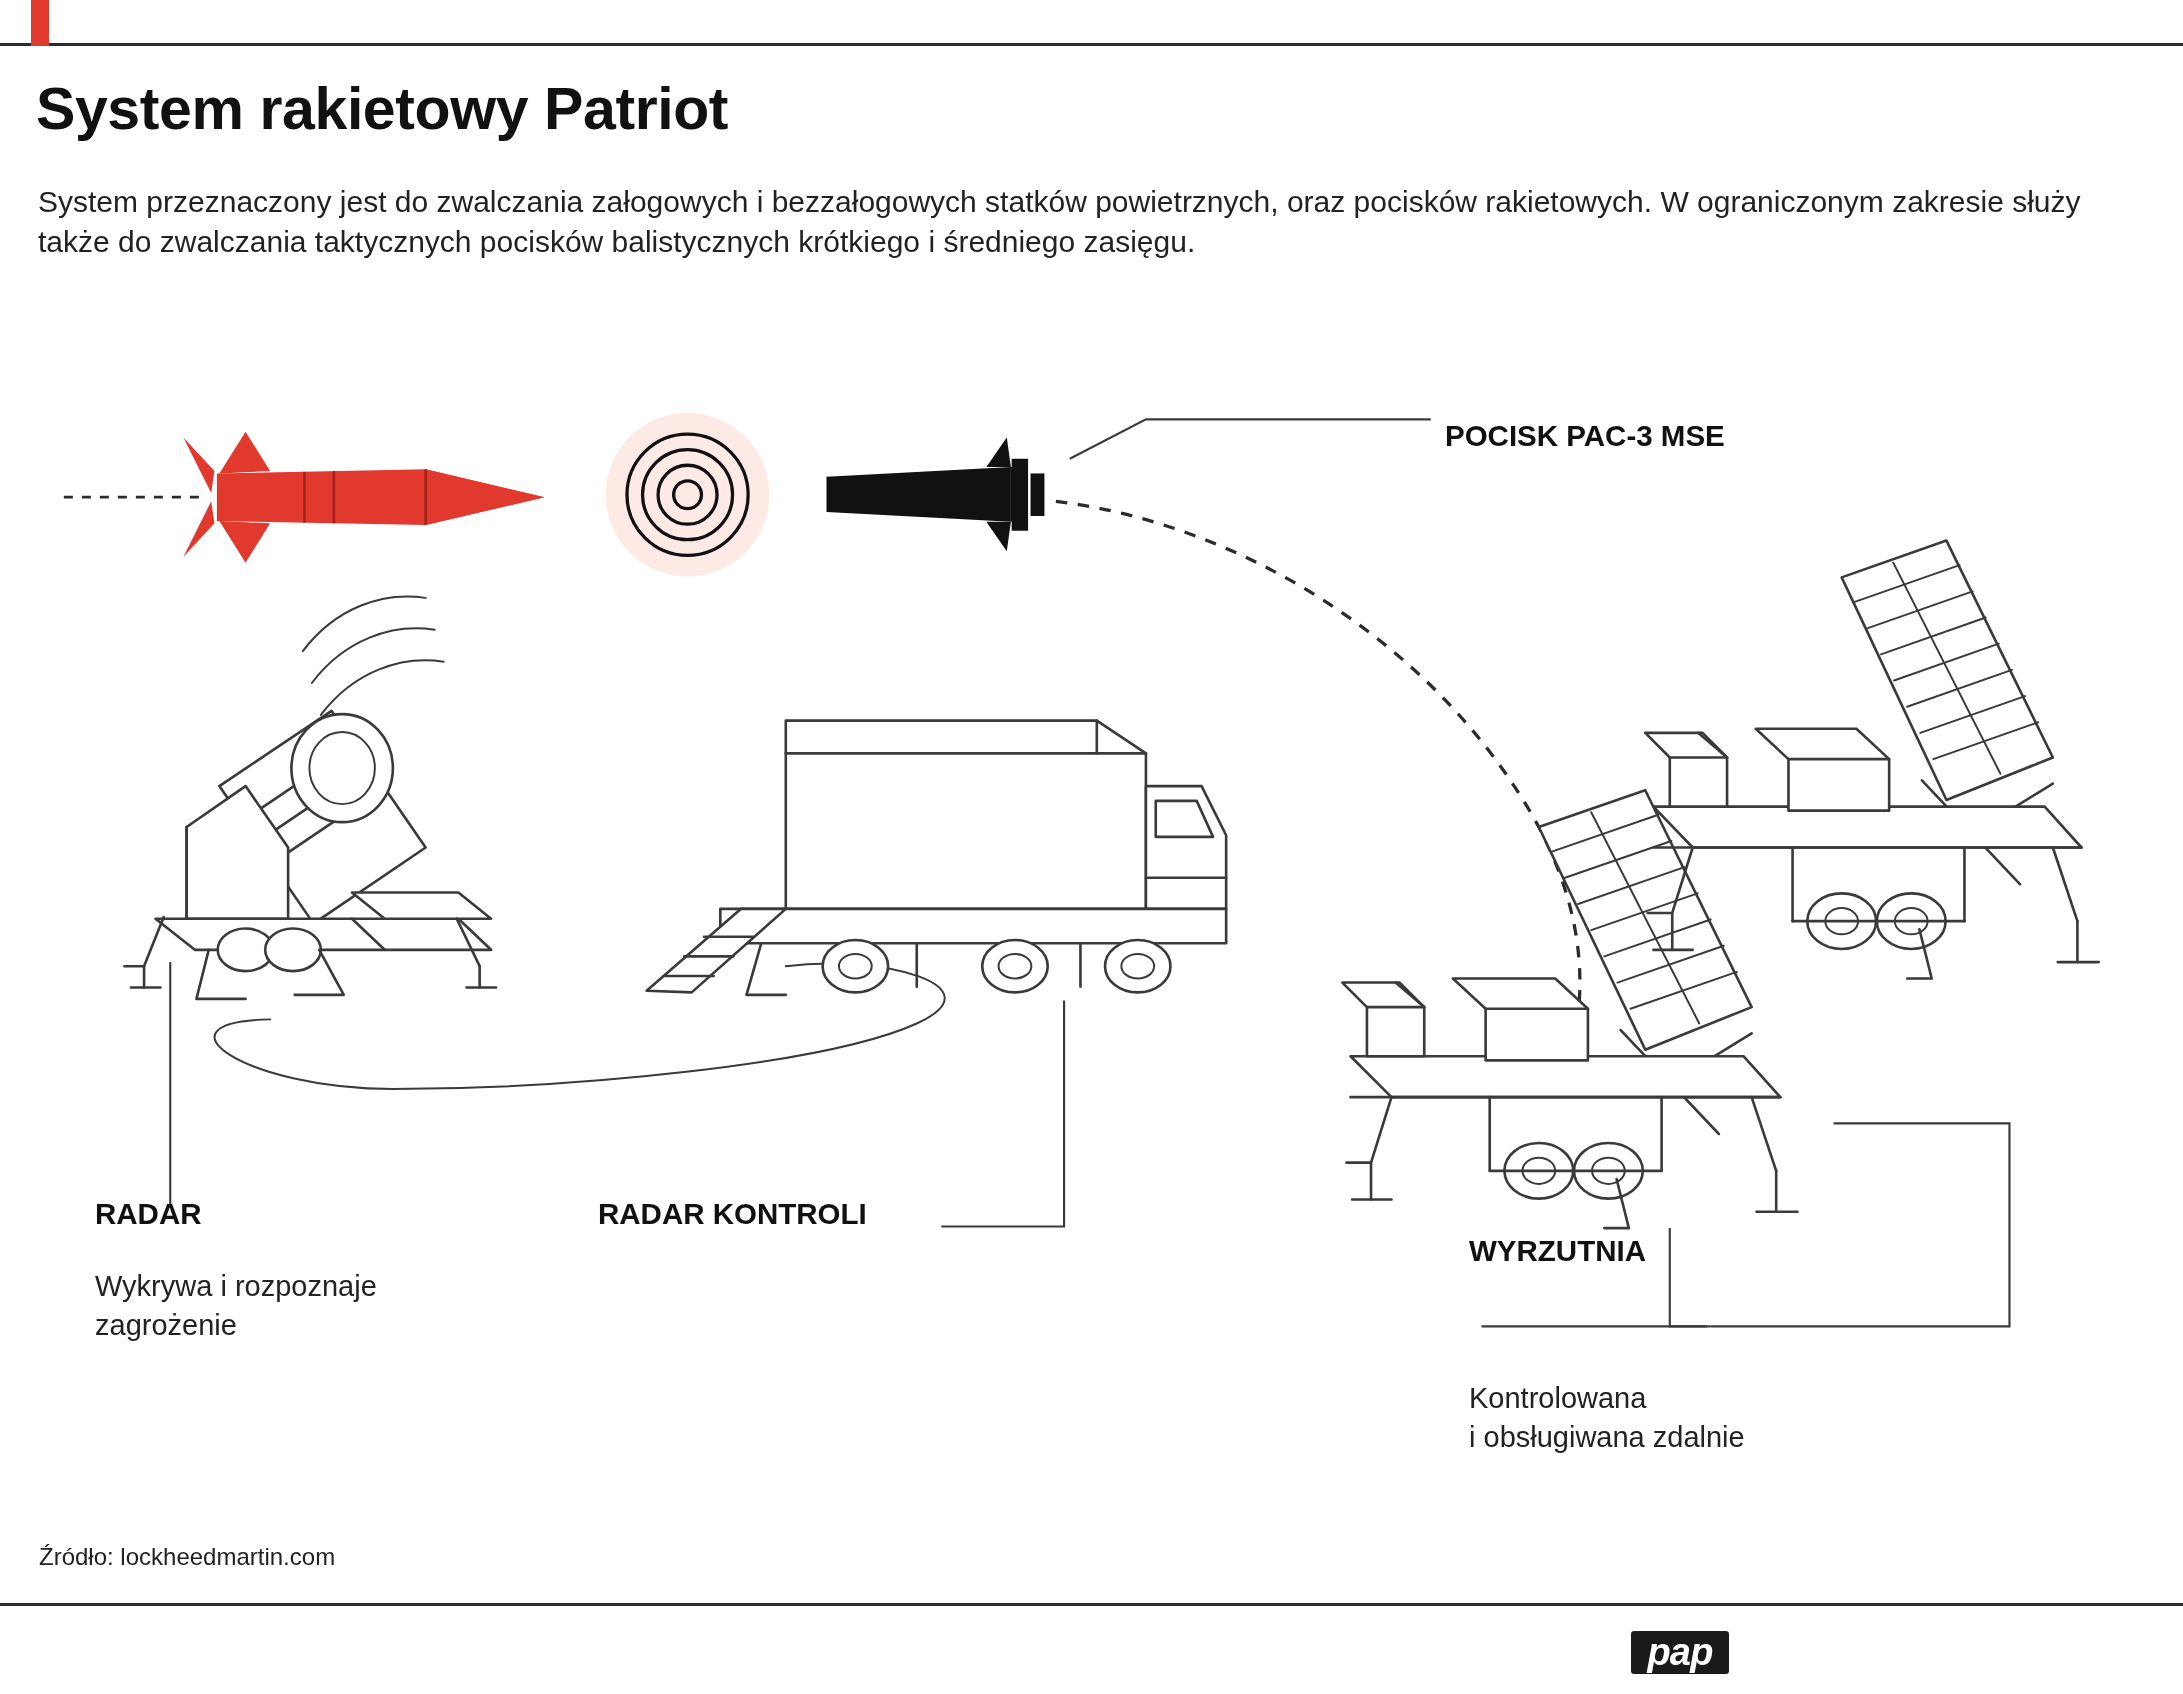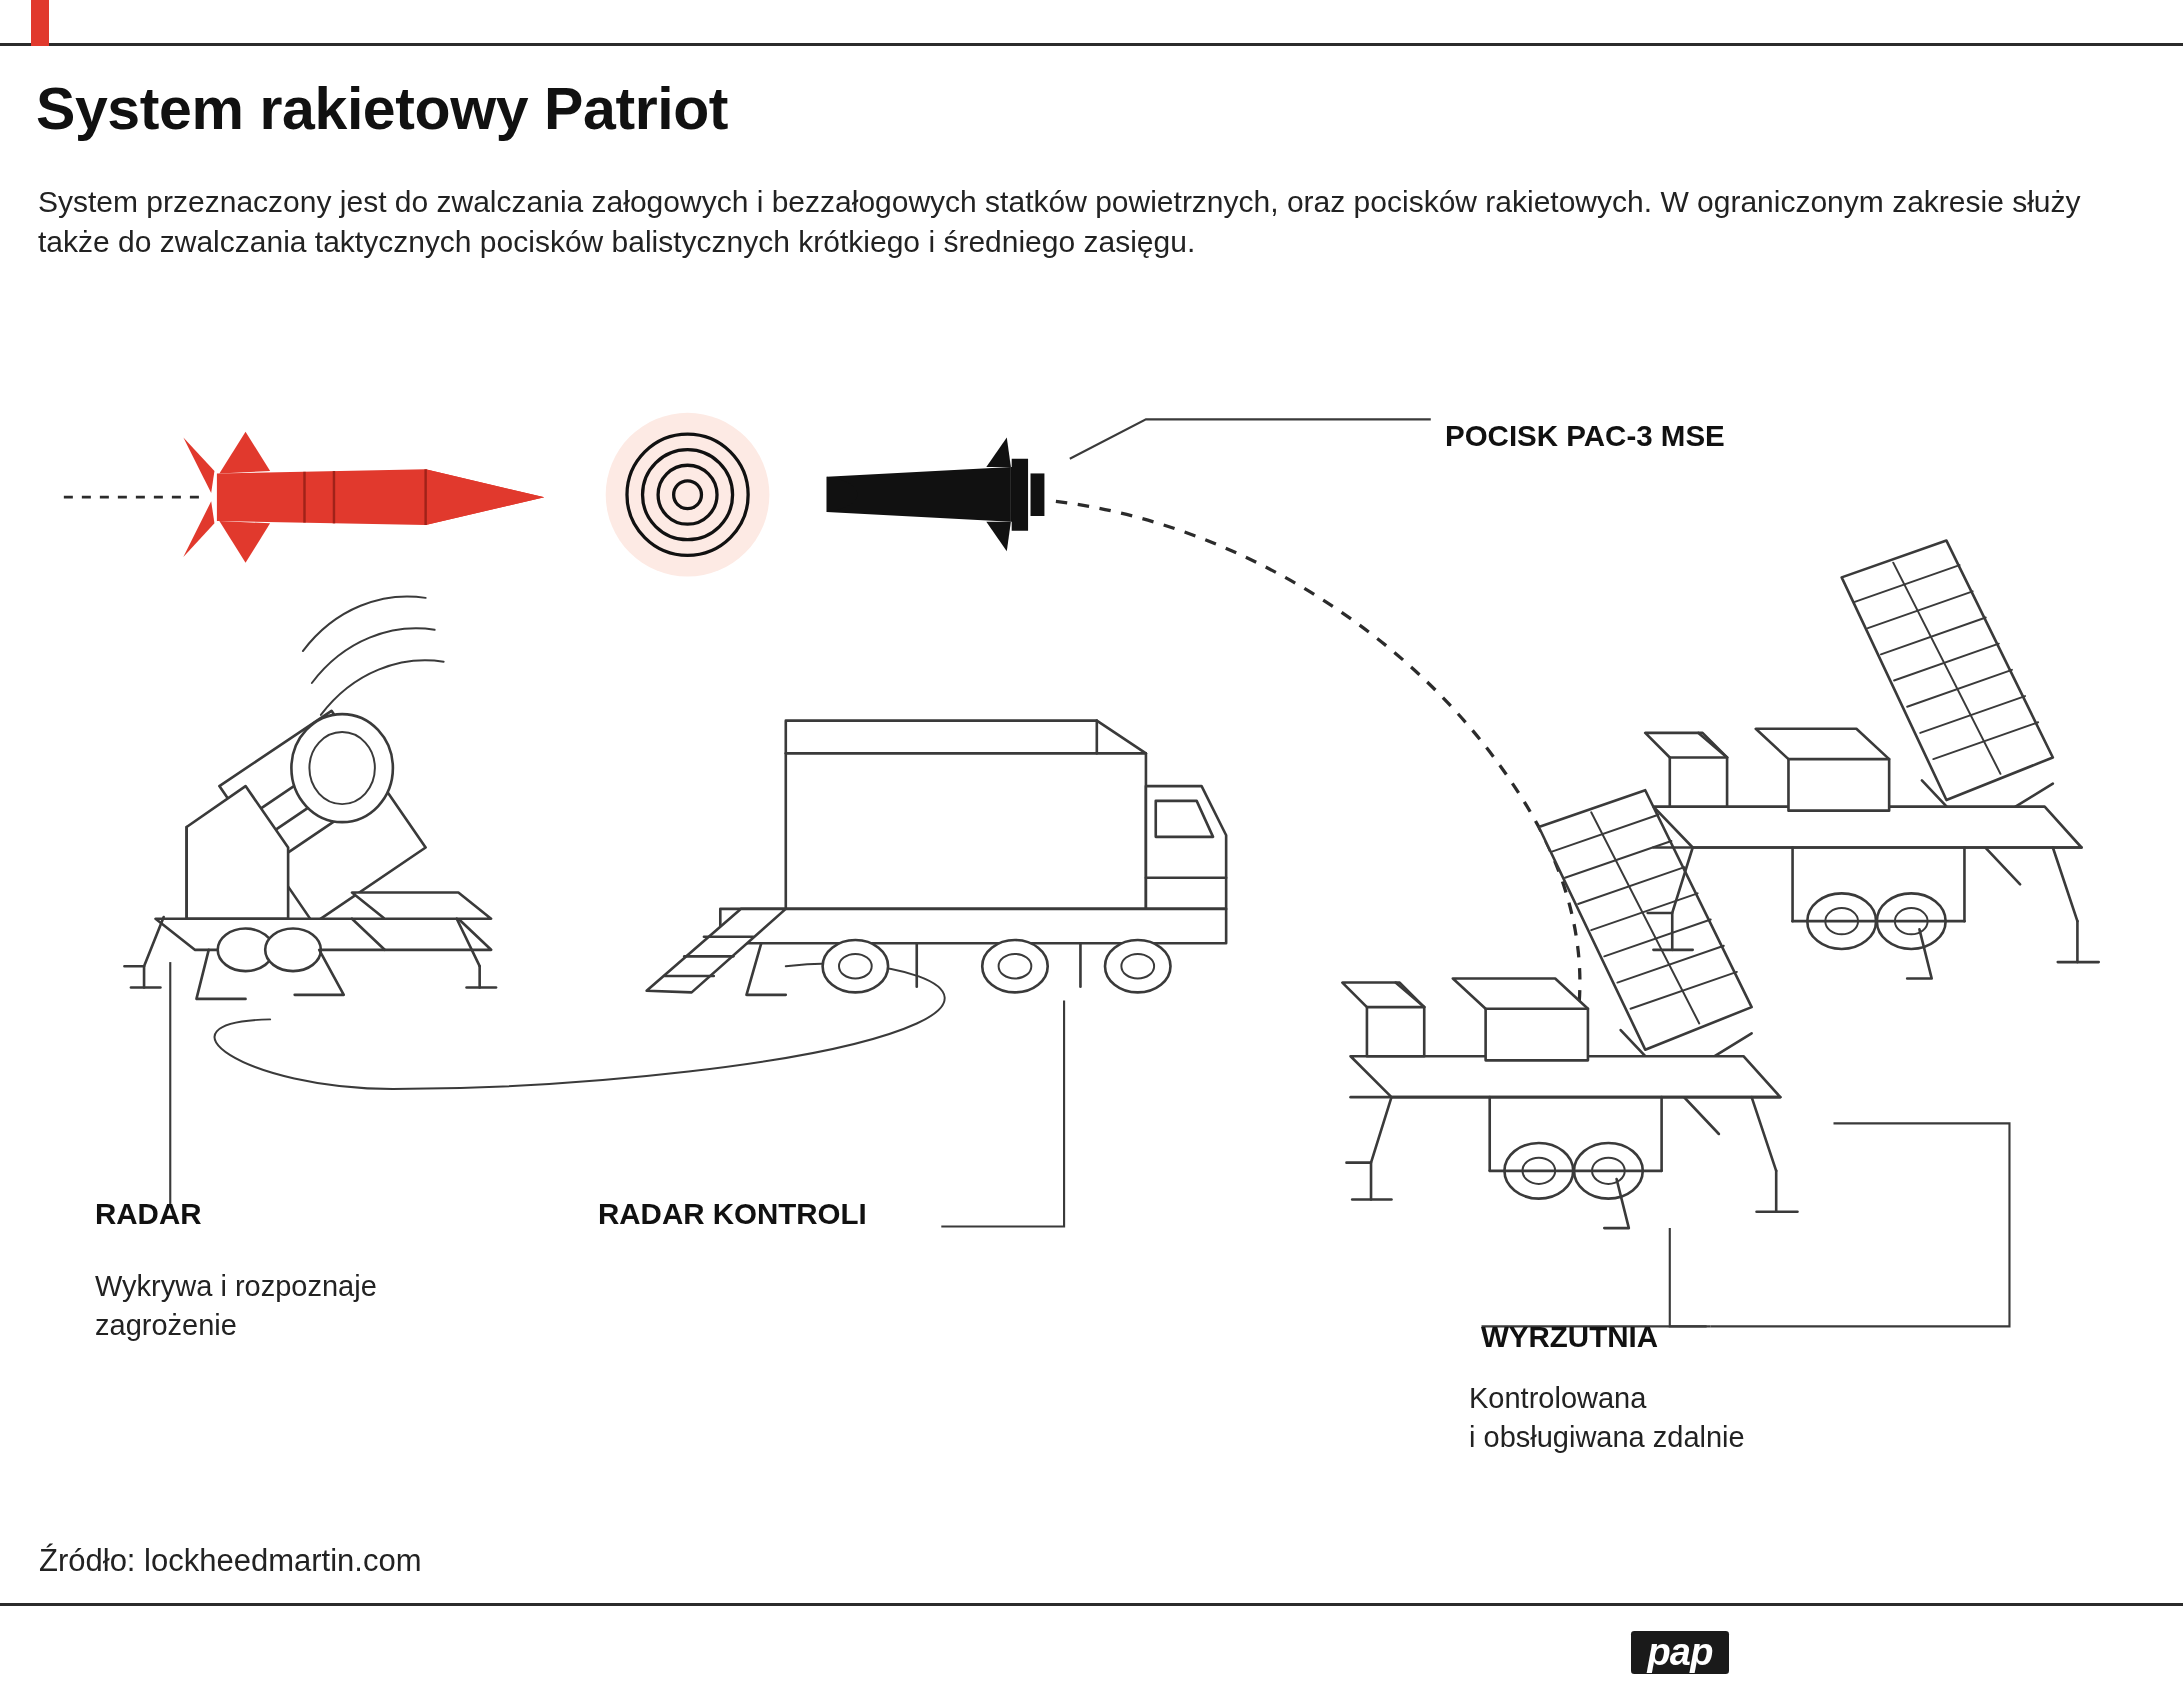--- a/index.html
+++ b/index.html
@@ -66,21 +66,21 @@
     width: 2079px;
     font-size: 30px;
     line-height: 1.34;
     color: #222222;
   }
 
   .source {
     position: absolute;
     left: 39px;
     top: 1543px;
-    font-size: 31px;
+    font-size: 24px;
     color: #222222;
     text-align: center;
   }
 
   .logo {
     position: absolute;
     right: 38px;
     top: 1631px;
     width: 98px;
     height: 43px;
@@ -350,21 +350,21 @@
   </svg>
 
   <div class="label-pocisk">POCISK PAC-3 MSE</div>
 
   <div class="callout-title" style="left:95px; top:1197px;">RADAR</div>
   <div class="callout-body" style="left:95px; top:1267px; width:426px; white-space:pre-line;">Wykrywa i rozpoznaje
 zagrożenie</div>
 
   <div class="callout-title" style="left:598px; top:1197px;">RADAR KONTROLI</div>
 
-  <div class="callout-title" style="left:1469px; top:1320px;margin-left:12px;">WYRZUTNIA</div>
+  <div class="callout-title" style="left:1469px; top:1234px;">WYRZUTNIA</div>
   <div class="callout-body" style="left:1469px; top:1379px; width:524px; white-space:pre-line;">Kontrolowana
 i obsługiwana zdalnie</div>
 
   <div class="bottom-rule"></div>
   <div class="source">Źródło: lockheedmartin.com</div>
   <div class="logo">pap</div>
 
 </div>
 
 

